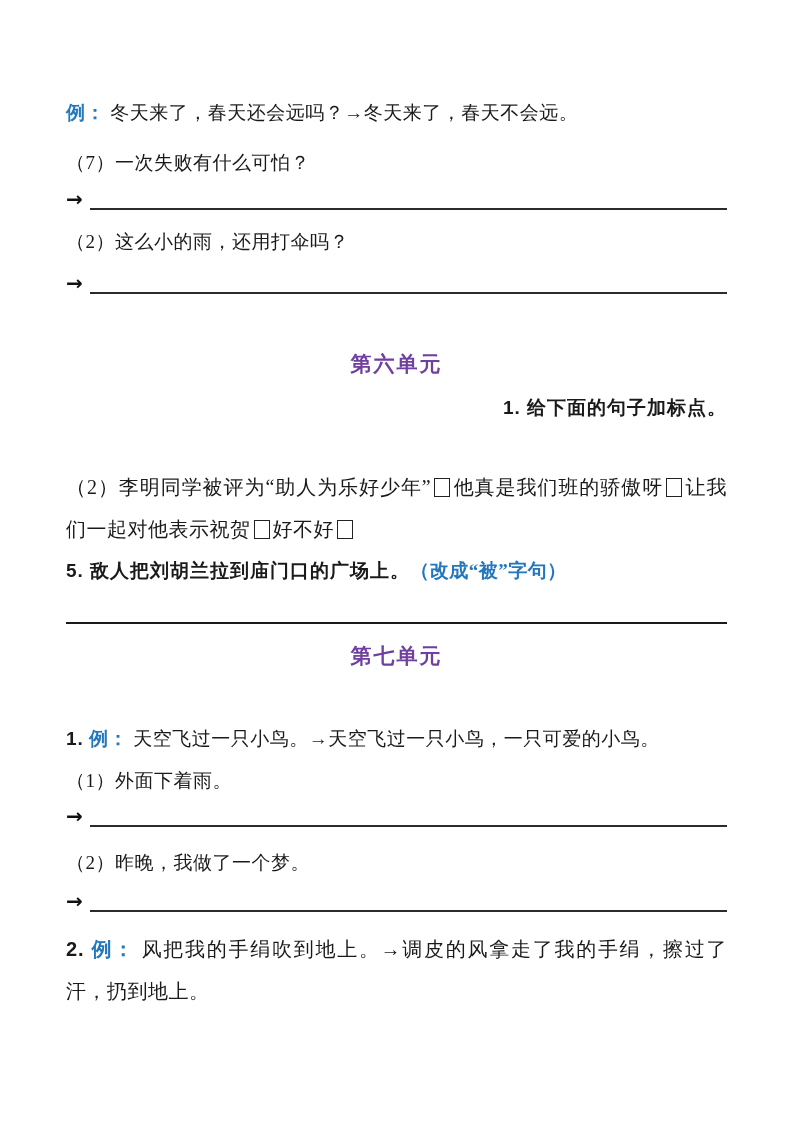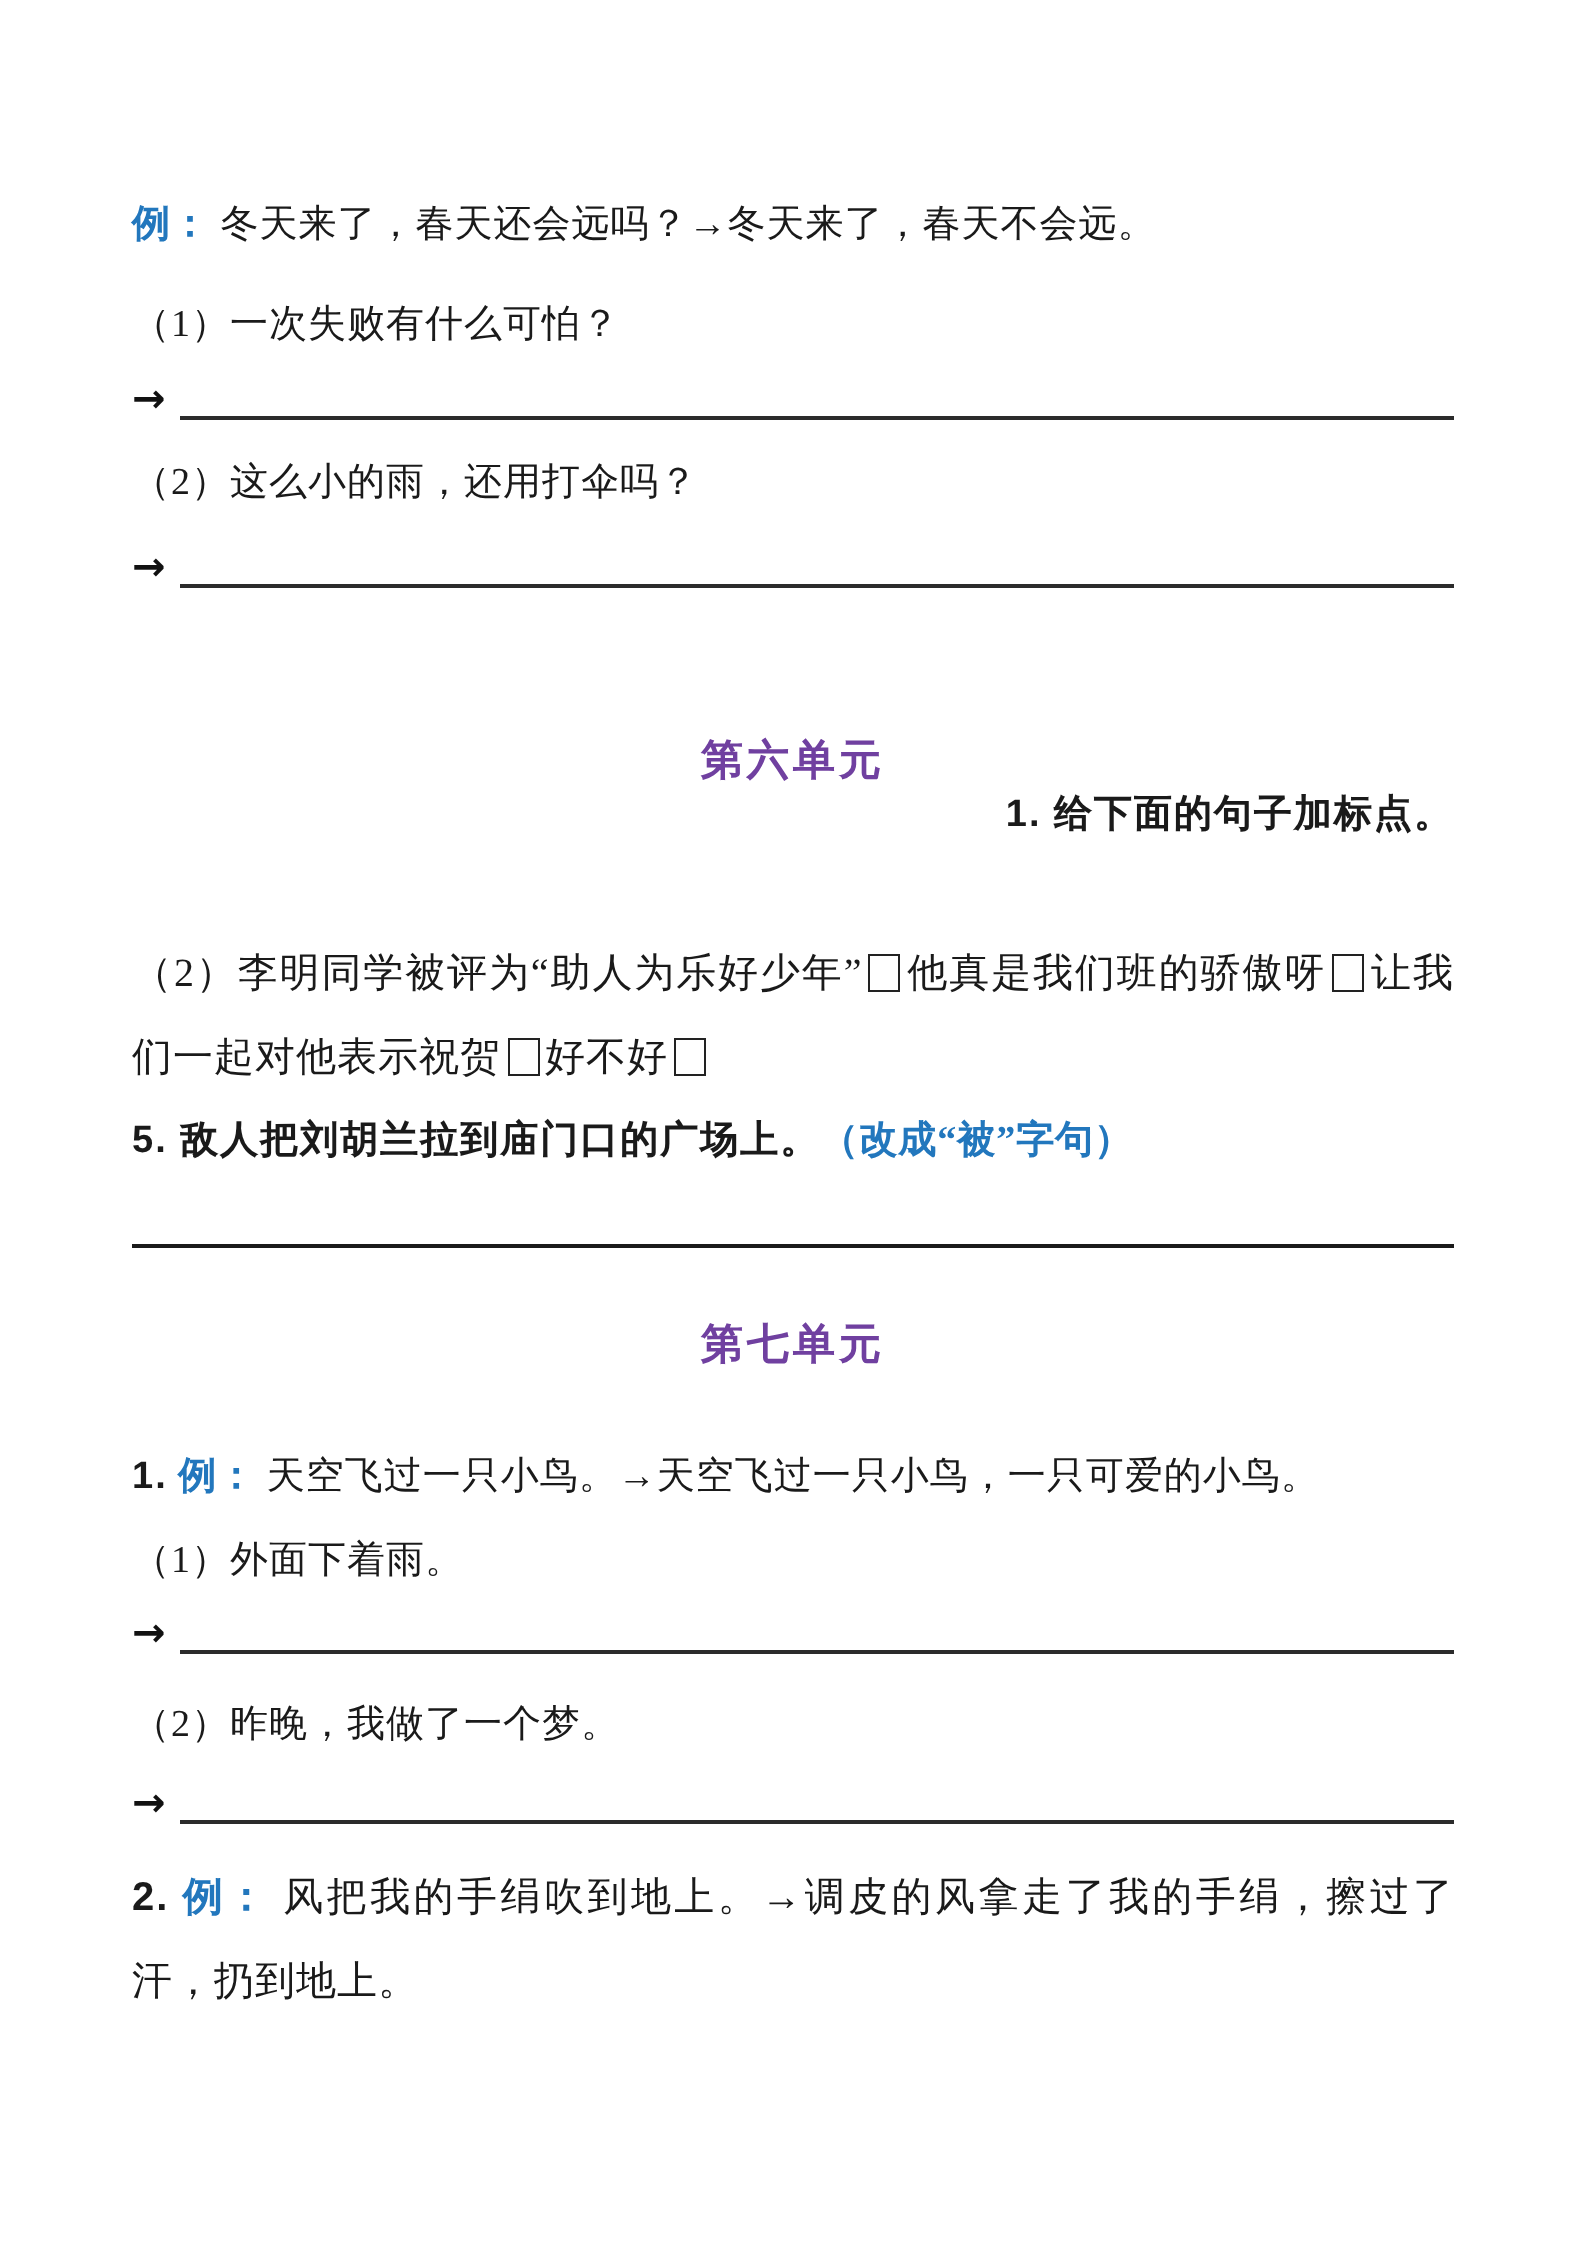--- a/index.html
+++ b/index.html
@@ -35,21 +35,20 @@
   .heading {
     position: absolute;
     left: 66px;
     right: 66px;
     text-align: center;
     font-size: 21px;
     font-weight: bold;
     letter-spacing: 2px;
     color: var(--purple, #7040A0);
     font-family: "Liberation Sans", sans-serif;
-    margin-top: 16px;
   }
   .bold-label {
     font-weight: bold;
     font-family: "Liberation Sans", sans-serif;
     letter-spacing: 1px;
     text-align: right;
   }
   .blue { color: var(--blue, #2277BD); font-weight: bold; }
   .answer {
     position: absolute;
@@ -91,21 +90,21 @@
 </head>
 <body>
 
 <div class="page">
 
   <p class="line" style="top:100px">
     <span class="blue">例：</span>
     <span>冬天来了，春天还会远吗？→冬天来了，春天不会远。</span>
   </p>
 
-  <p class="line" style="top:150px">（1）一次失败有什么可怕？</p>
+  <p class="line" style="top:150px">（7）一次失败有什么可怕？</p>
 
   <div class="answer" style="top:184px">
     <span class="arrow">→</span>
     <span class="blank"></span>
   </div>
 
   <p class="line" style="top:229px">（2）这么小的雨，还用打伞吗？</p>
 
   <div class="answer" style="top:268px">
     <span class="arrow">→</span>

